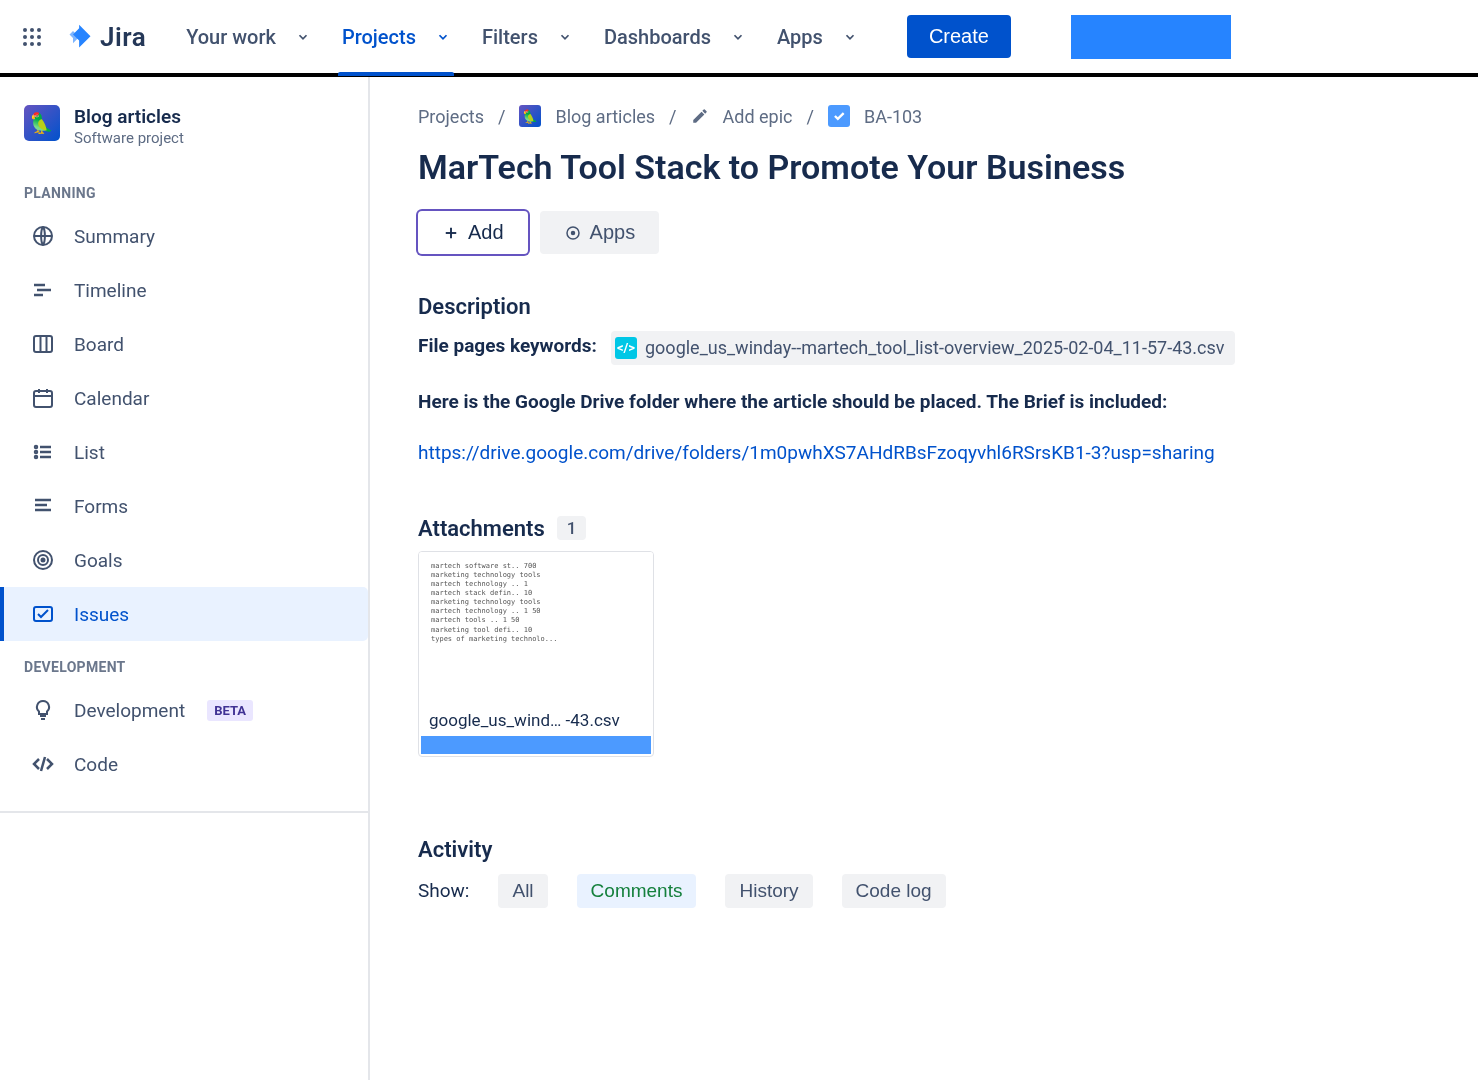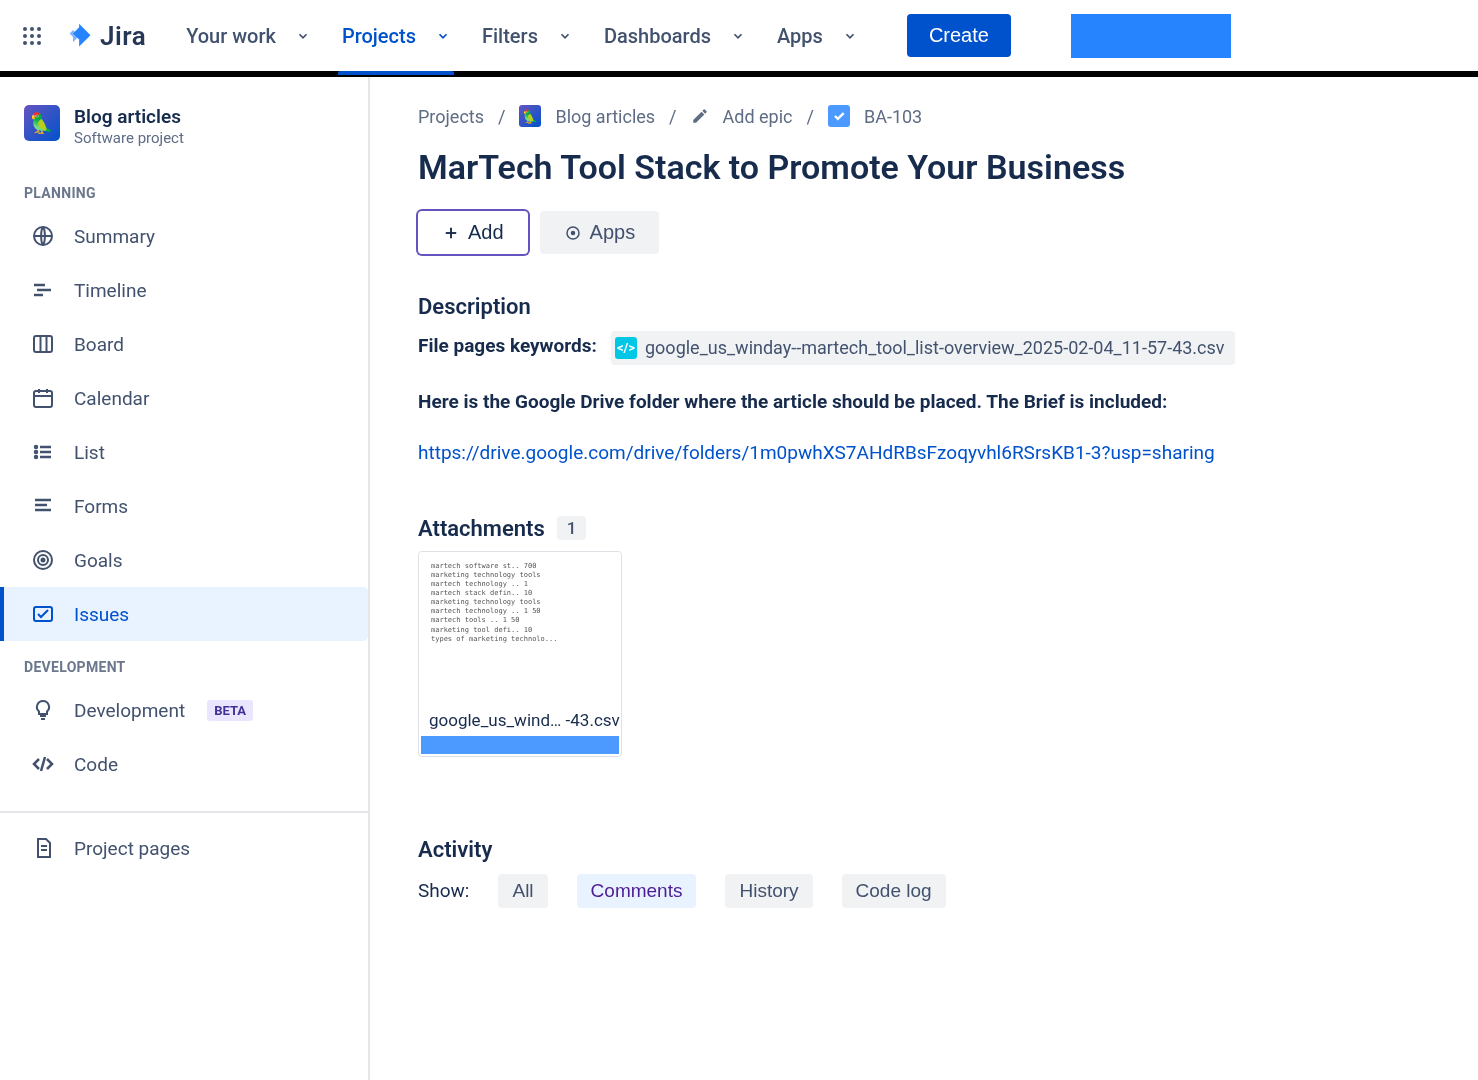--- a/index.html
+++ b/index.html
@@ -10,21 +10,21 @@
     background: #fff;
     font-size: 16px;
   }
 
   
   .topnav {
     display: flex;
     align-items: center;
     height: 77px;
     padding: 0 18px;
-    border-bottom: 6px solid #000000;
+    border-bottom: 4px solid #000000;
     gap: 20px;
   }
   .app-switcher {
     width: 28px; height: 28px;
     display: flex; align-items:center; justify-content:center;
     color:#42526E;
   }
   .jira-brand {
     display: flex; align-items: center; gap: 6px;
     font-size: 26px; font-weight: 600; color:#253858;
@@ -144,21 +144,21 @@
     display:inline-flex; align-items:center; gap:8px;
     background:#f1f2f4; padding:3px 10px 3px 4px; border-radius:4px;
     color:#42526E; font-size:18px;
   }
   .code-chip .cicon { background:#00C7E6; color:#fff; width:22px; height:22px; border-radius:3px; display:inline-flex; align-items:center; justify-content:center; font-size:13px; font-weight:700; }
   .drive-link { color:#0052CC; text-decoration:none; font-size:19px; }
 
   .attach-h { display:flex; align-items:center; gap:12px; font-size:22px; font-weight:600; margin: 48px 0 10px; text-align: center; }
   .count-pill { background:#f1f2f4; color:#42526E; font-size:17px; font-weight:500; padding:2px 10px; border-radius:4px; }
   .attach-card {
-    width:204px; border:1px solid #dfe1e6; border-radius:4px;
+    width:236px; border:1px solid #dfe1e6; border-radius:4px;
     overflow:hidden;
     cursor:pointer;
   }
   .attach-preview {
     height:150px; background:#fff;
     padding:10px 12px;
     font-size:7px; color:#555; line-height:1.3;
     font-family: monospace;
   }
   .attach-filename {
@@ -168,21 +168,21 @@
   .attach-bluebar { height:18px; background:#4C9AFF; margin:0 2px 2px; }
 
   .activity-h { font-size:22px; font-weight:600; margin: 80px 0 12px; }
   .show-row { display:flex; align-items:center; gap:29px; font-size:19px; color:#172B4D; }
   .tab-btn {
     background:#f1f2f4; border:none; color:#42526E;
     font-size:19px; font-weight:500;
     padding:6px 14px; border-radius:4px;
     cursor:pointer;
   }
-  .tab-btn.active { background:#E9F2FF; color:#4c1d95; }
+  .tab-btn.active { background:#E9F2FF; color:#15803d; }
 
   .chev { width:14px; height:14px; }
 </style>
 </head>
 <body>
 
 <div class="topnav">
   <div class="app-switcher">
     <svg width="24" height="24" viewBox="0 0 24 24" fill="currentColor">
         <circle cx="5" cy="5" r="2"></circle>
@@ -355,32 +355,20 @@
               <polyline points="8 7 3 12 8 17"></polyline>
               <polyline points="16 7 21 12 16 17"></polyline>
               <line x1="14" y1="5" x2="10" y2="19"></line>
             </svg>
           </span>
         <span>Code</span>
       </div>
     </div>
 
     <hr class="sidebar-divider">
-    <div class="side-items">
-      <div class="side-item">
-        <span class="icon">
-            <svg width="24" height="24" viewBox="0 0 24 24" fill="none" stroke="currentColor" stroke-width="2">
-              <path d="M7 3h8l4 4v14H7z"></path>
-              <line x1="10" y1="10" x2="16" y2="10"></line>
-              <line x1="10" y1="14" x2="16" y2="14"></line>
-            </svg>
-          </span>
-        <span>Project pages</span>
-      </div>
-    </div>
   </aside>
 
   <main class="main">
 
     <nav class="breadcrumbs">
       <a>Projects</a>
       <span class="crumb-sep">/</span>
       <span class="crumb-icon crumb-parrot">🦜</span>
       <a>Blog articles</a>
       <span class="crumb-sep">/</span>

